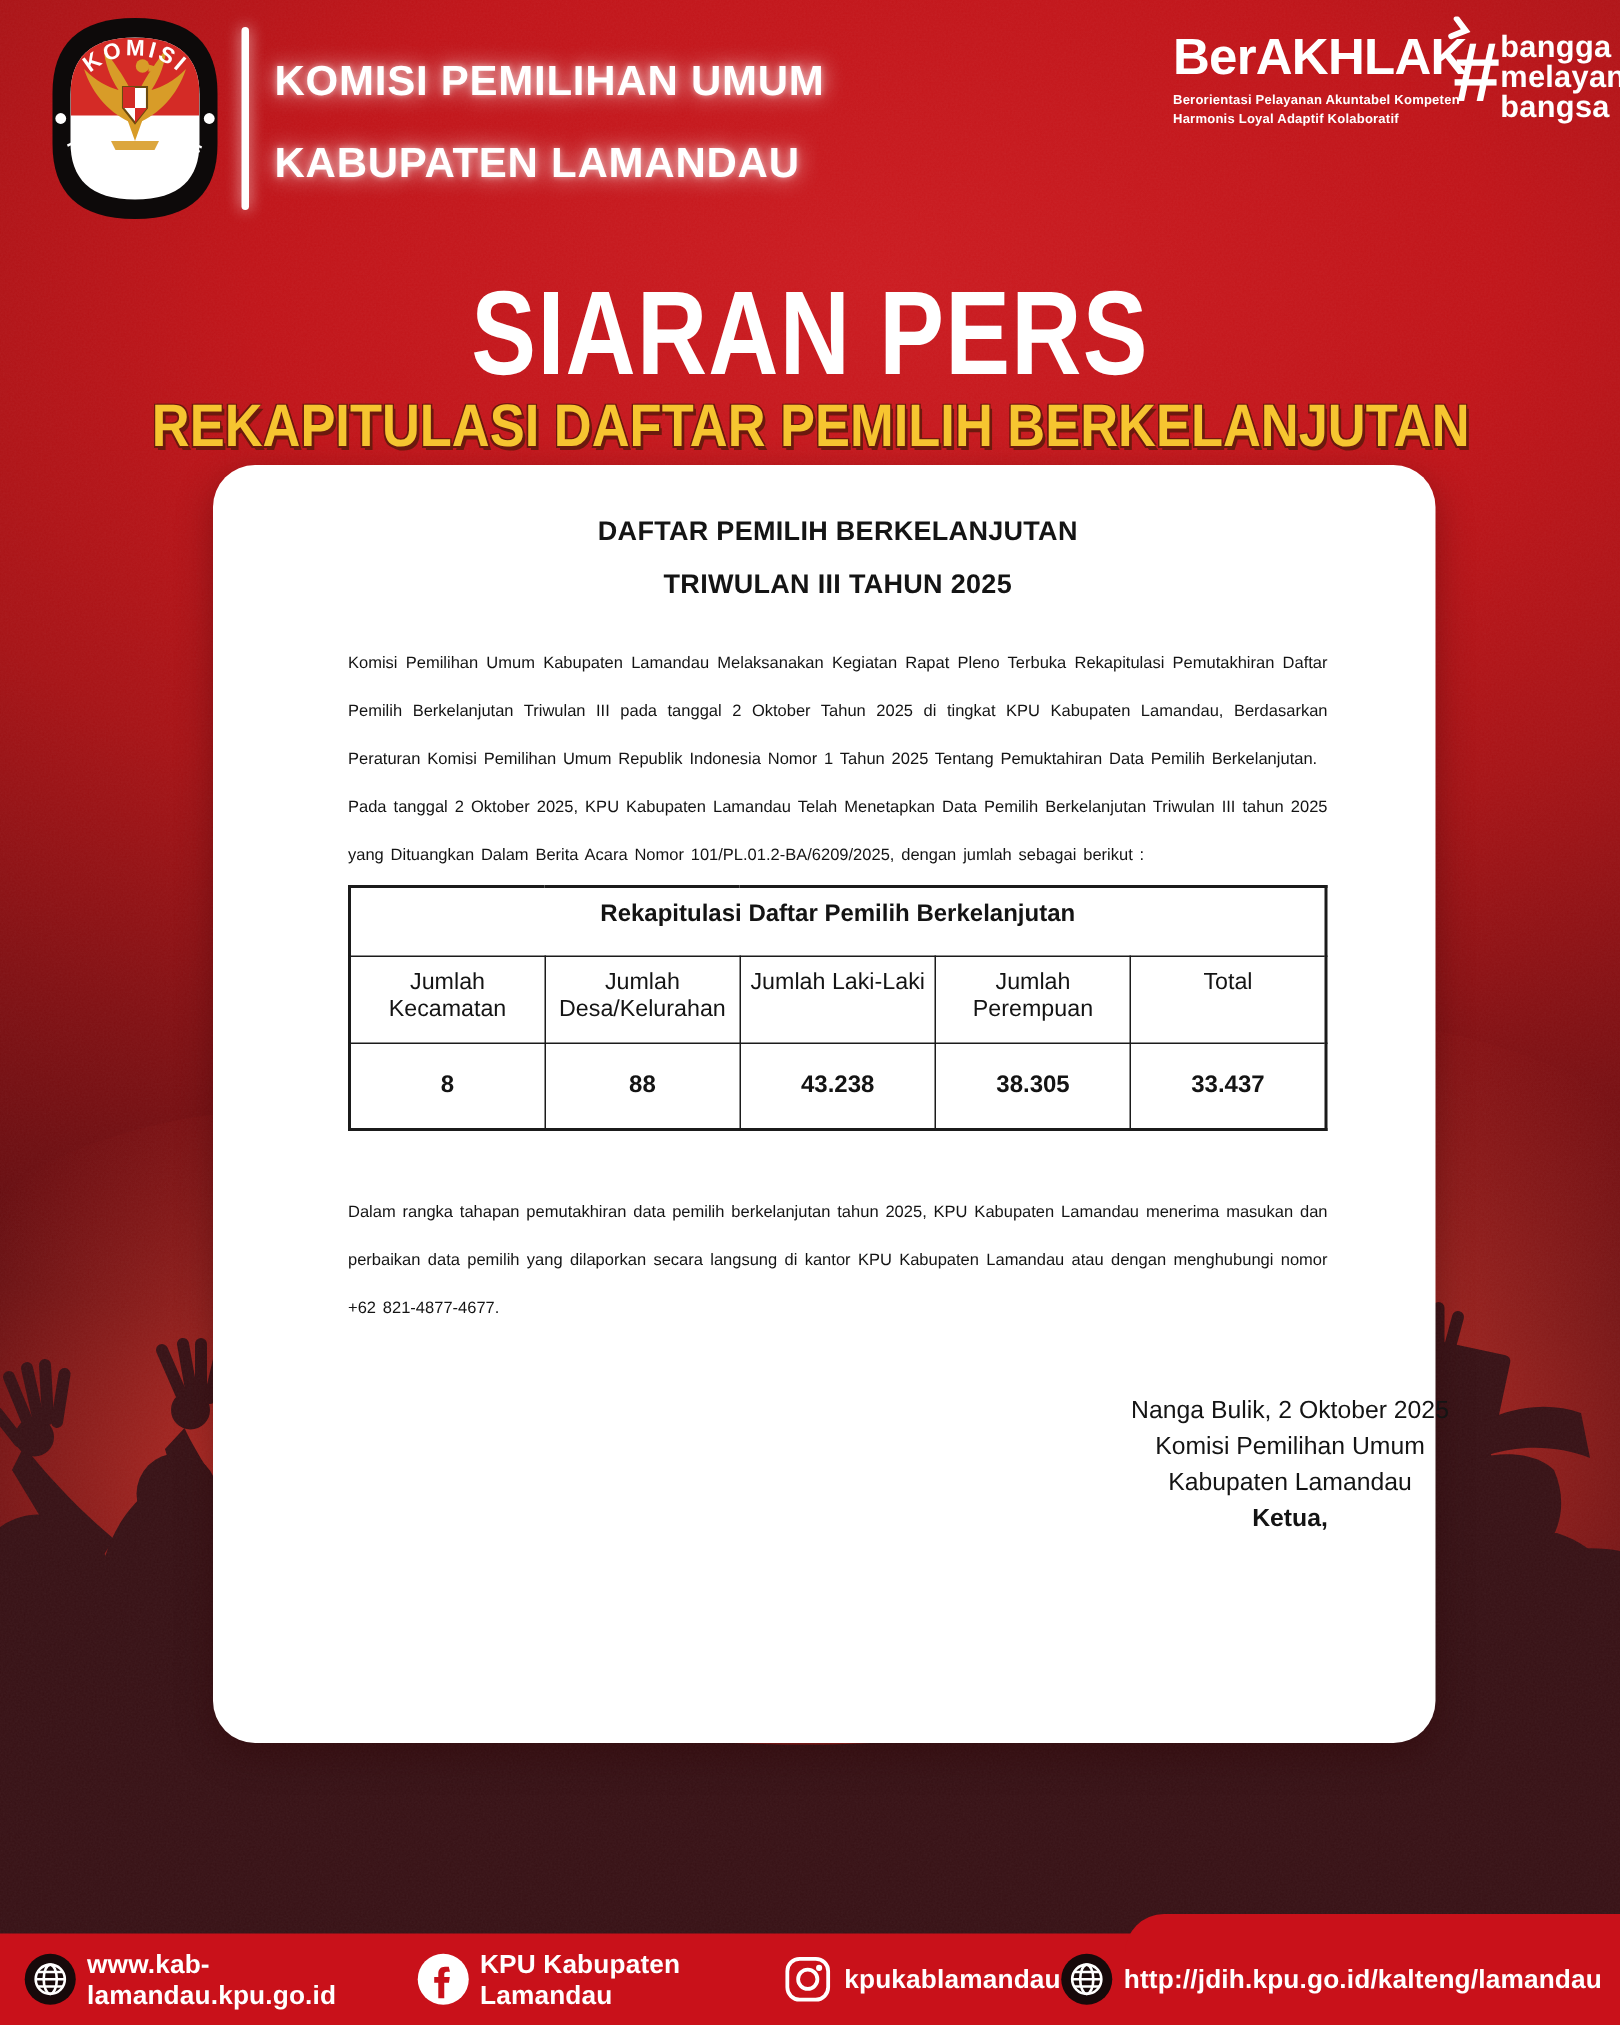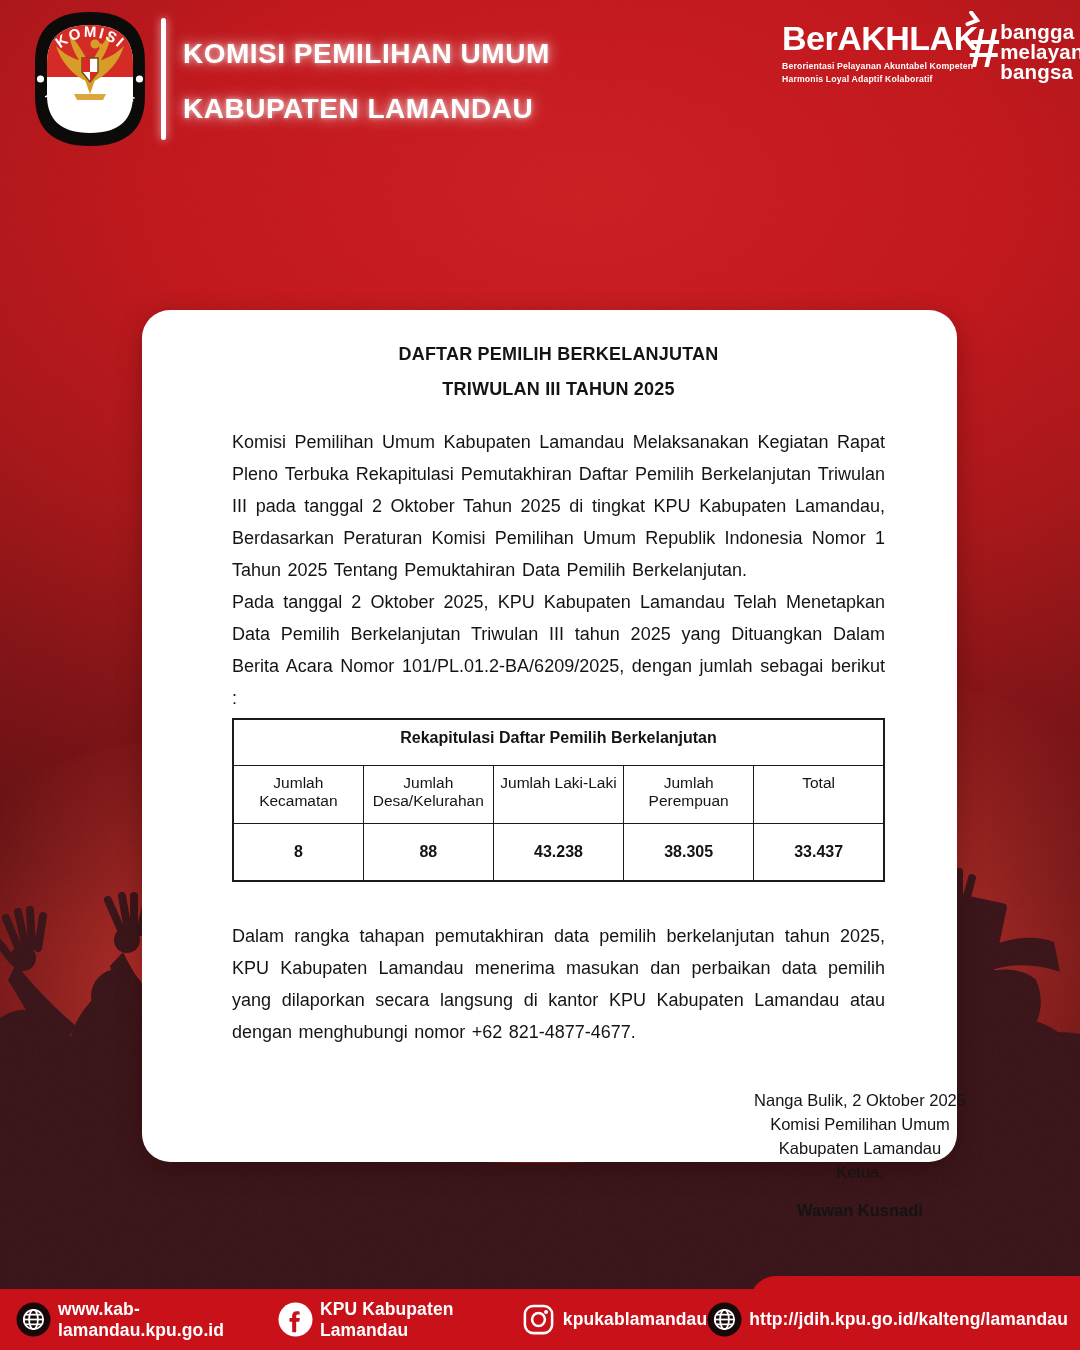--- a/index.html
+++ b/index.html
@@ -42,32 +42,32 @@
   .hero h1 span { display:inline-block; transform:scale(.83,1.02); }
   .hero h2 { margin-top:2px; color:#f6c530; font-size:38px; font-weight:bold; line-height:42px;
              text-shadow:2px 2px 0 #6b1a0e,-1px -1px 0 #6b1a0e,1px -1px 0 #6b1a0e,-1px 1px 0 #6b1a0e; }
   .hero h2 span { display:inline-block; transform:scale(.92,1.05); }
   
   .card { position:absolute; left:142px; top:310px; width:815px; height:852px; background:#fff;
           border-radius:28px; z-index:2; box-shadow:0 8px 24px rgba(40,0,0,.35);
           padding:34px 72px 0 90px; color:#141414; }
   .doc-title { text-align:center; font-weight:bold; font-size:18px; letter-spacing:.2px; }
   .doc-title.t2 { margin-top:14px; }
-  .para { margin-top:26px; font-size:18px; line-height:32px; text-align:justify; word-spacing:1.5px; }
+  .para { margin-top:26px; font-size:11px; line-height:32px; text-align:justify; word-spacing:1.5px; }
   .para.flow { margin-top:0; }
   table.recap { width:100%; margin-top:4px; border-collapse:collapse; }
   table.recap td, table.recap th { border:1.6px solid #1b1b1b; text-align:center; }
   table.recap { border:2.5px solid #1b1b1b; }
   .tcap { height:46px; font-weight:bold; font-size:16px; vertical-align:top; padding-top:9px; }
   .thead td { height:58px; font-weight:normal; font-size:15.5px; vertical-align:top; padding:8px 4px 0; width:20%; }
   .tval td { height:58px; font-weight:bold; font-size:16px; }
   .para.p3 { margin-top:38px; }
   .signature { margin-top:40px; margin-left:468px; width:320px; text-align:center;
                font-size:16.5px; line-height:24px; }
-  .signature .bold { font-weight:normal; }
+  .signature .bold { font-weight:bold; }
   .signature .ttd { margin-top:13px; font-weight:bold; }
   .signature .name { margin-top:14px; font-weight:bold; }
   
   .footer { position:absolute; left:0; right:0; bottom:0; height:61px; background:#c9111a; z-index:4; }
   .footer::before { content:""; position:absolute; right:0; bottom:0; width:330px; height:74px;
                     background:#c9111a; border-radius:26px 0 0 0; }
   .footer-inner { position:absolute; left:16px; right:12px; bottom:0; height:61px;
                   display:flex; align-items:center; justify-content:space-between; }
   .f-item { position:relative; display:flex; align-items:center; gap:7px; color:#fff;
             font-weight:bold; font-size:17.5px; letter-spacing:.1px; text-decoration:none; }
@@ -176,20 +176,24 @@
 
   <div class="bangga">
     <span class="hash">#</span>
     <div class="bangga-lines">
       <div>bangga</div>
       <div>melayani</div>
       <div>bangsa</div>
     </div>
   </div>
 
+  <div class="hero">
+    <h1><span>SIARAN PERS</span></h1>
+    <h2><span>REKAPITULASI DAFTAR PEMILIH BERKELANJUTAN</span></h2>
+  </div>
 
   <main class="card">
     <div class="doc-title">DAFTAR PEMILIH BERKELANJUTAN</div>
     <div class="doc-title t2">TRIWULAN III TAHUN 2025</div>
     <p class="para">Komisi Pemilihan Umum Kabupaten Lamandau Melaksanakan Kegiatan Rapat Pleno Terbuka Rekapitulasi Pemutakhiran Daftar Pemilih Berkelanjutan Triwulan III pada tanggal 2 Oktober Tahun 2025 di tingkat KPU Kabupaten Lamandau, Berdasarkan Peraturan Komisi Pemilihan Umum Republik Indonesia Nomor 1 Tahun 2025 Tentang Pemuktahiran Data Pemilih Berkelanjutan.</p>
     <p class="para flow">Pada tanggal 2 Oktober 2025, KPU Kabupaten Lamandau Telah Menetapkan Data Pemilih Berkelanjutan Triwulan III tahun 2025 yang Dituangkan Dalam Berita Acara Nomor 101/PL.01.2-BA/6209/2025, dengan jumlah sebagai berikut :</p>
     <table class="recap">
       <tbody>
         <tr>
           <td class="tcap" colspan="5">Rekapitulasi Daftar Pemilih Berkelanjutan</td>
@@ -209,21 +213,20 @@
           <td>33.437</td>
         </tr>
       </tbody>
     </table>
     <p class="para p3">Dalam rangka tahapan pemutakhiran data pemilih berkelanjutan tahun 2025, KPU Kabupaten Lamandau menerima masukan dan perbaikan data pemilih yang dilaporkan secara langsung di kantor KPU Kabupaten Lamandau atau dengan menghubungi nomor +62 821-4877-4677.</p>
     <div class="signature">
       <div>Nanga Bulik, 2 Oktober 2025</div>
       <div>Komisi Pemilihan Umum</div>
       <div>Kabupaten Lamandau</div>
       <div class="bold">Ketua,</div>
-      <div class="name">Wawan Kusnadi</div>
     </div>
   </main>
 
   <footer class="footer">
     <div class="footer-inner">
       <a class="f-item">
         <svg class="f-icon" viewBox="0 0 36 36">
             <circle cx="18" cy="18" r="17.5" fill="#17090a"></circle>
             <g stroke="#fff" stroke-width="1.8" fill="none">
               <circle cx="18" cy="18" r="10"></circle>

